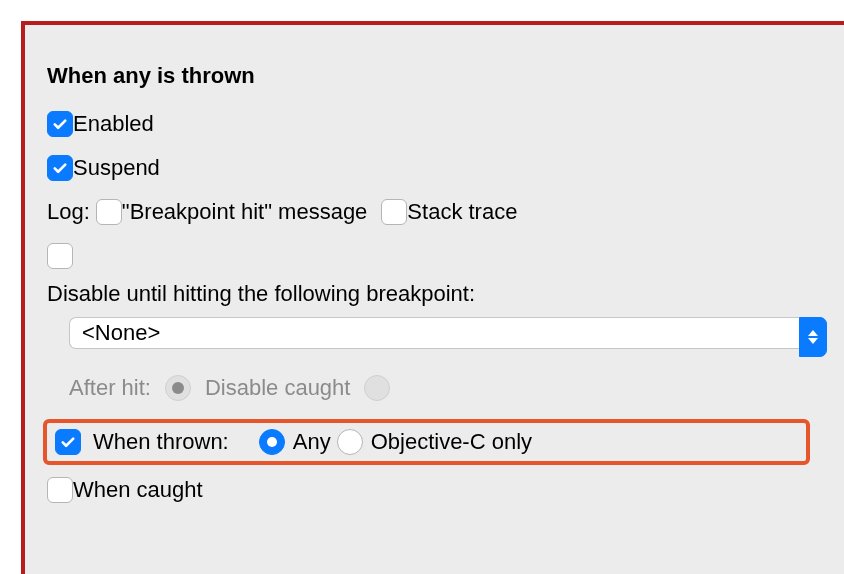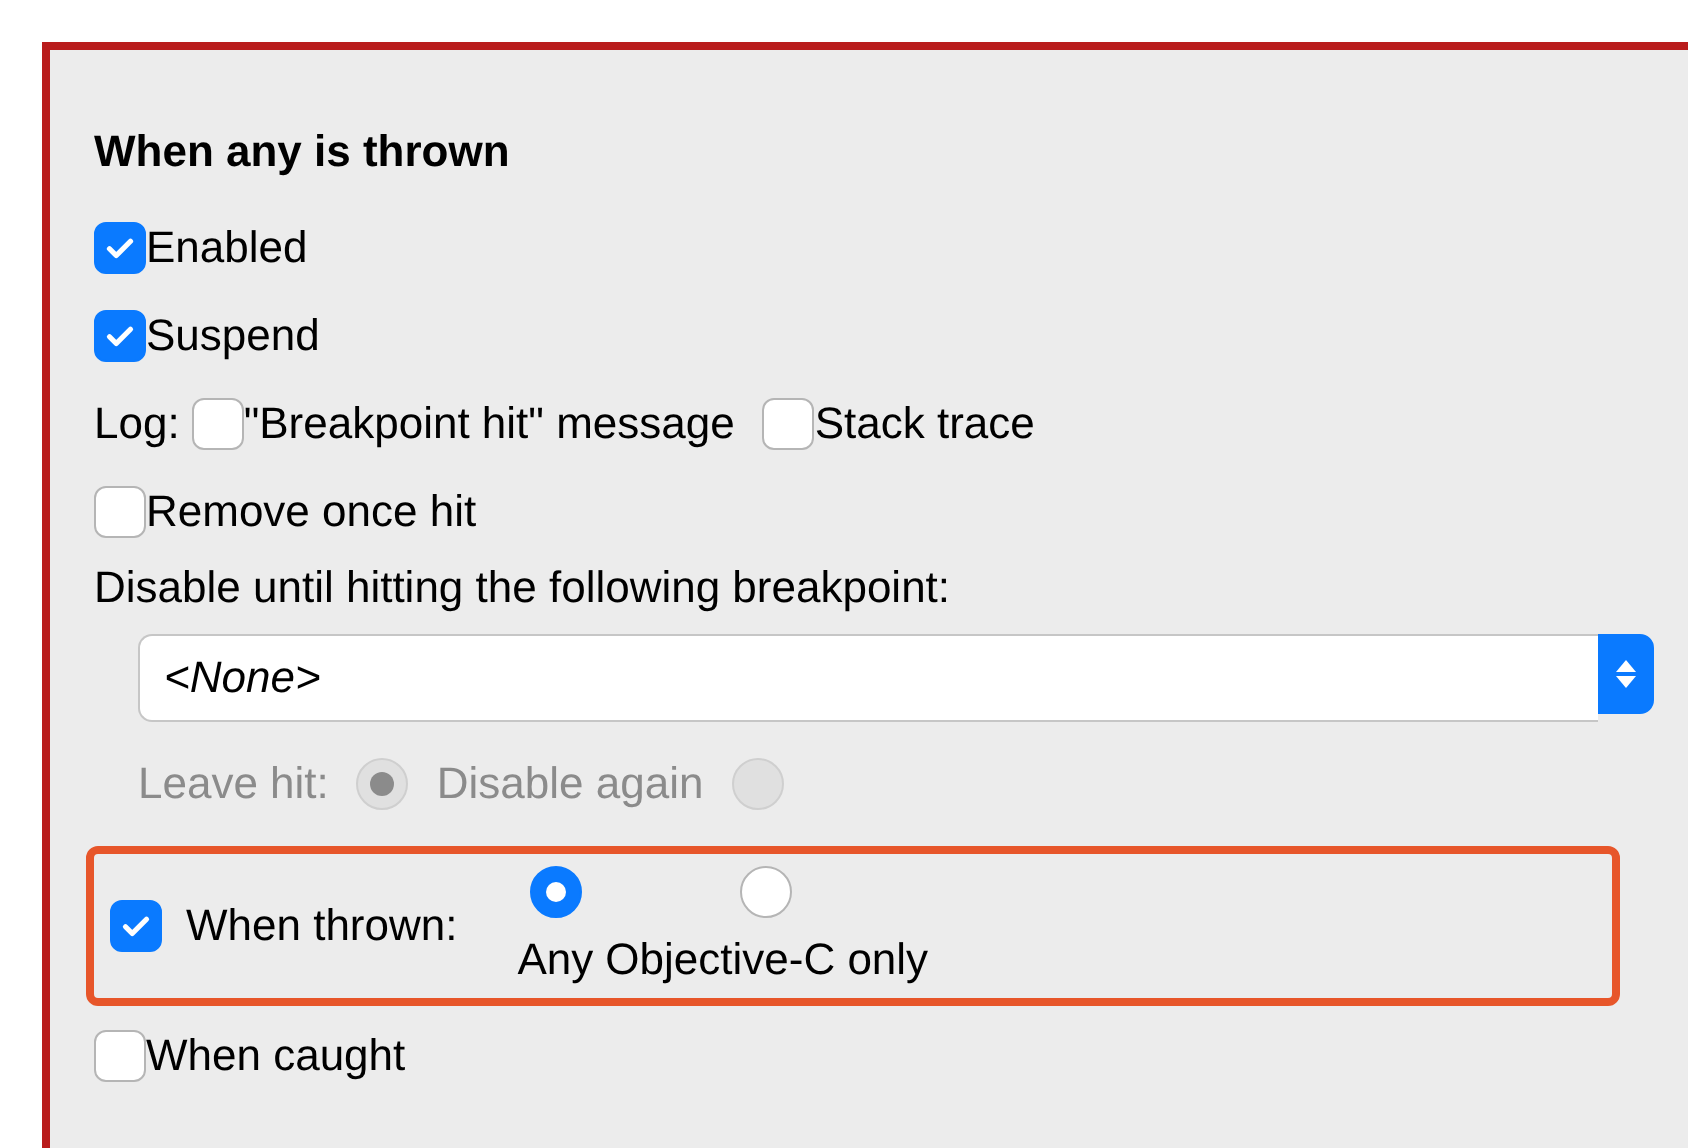--- a/index.html
+++ b/index.html
@@ -65,31 +65,30 @@
       margin-bottom: 10px;
       margin-top: 6px;
     }
     .select-wrap {
       display: flex;
       margin: 10px 0 18px 22px;
       width: 758px;
     }
     .select {
       flex: 1;
-      height: 44px;
+      height: 32px;
       background: #fff;
       border: 1px solid #c6c6c6;
       border-right: none;
       border-radius: 7px 0 0 7px;
       display: flex;
       align-items: center;
       padding: 0 12px;
       font-size: 22px;
       cursor: pointer;
-      font-style: italic;
     }
     .select-btn {
       width: 28px;
       height: 40px;
       background: #0a7aff;
       border: 1px solid #0a7aff;
       border-radius: 0 7px 7px 0;
       display: flex;
       flex-direction: column;
       align-items: center;
@@ -154,21 +153,20 @@
       align-items: center;
       gap: 12px;
       margin-left: -4px;
       margin-bottom: 12px;
       width: 767px;
     }
     .thrown-group {
       display: flex;
       align-items: center;
       gap: 8px;
-      flex-direction: column;
     }
   </style>
 </head>
 <body>
 
 <div class="panel">
 
   <div class="title">When any is thrown</div>
 
   <div class="row">
@@ -199,39 +197,38 @@
     <span class="chk">
       
     </span>
     <span class="lbl">Stack trace</span>
   </div>
 
   <div class="row tight">
     <span class="chk">
       
     </span>
-    <span class="lbl">Remove once hit</span>
   </div>
 
   <div class="plain-text">Disable until hitting the following breakpoint:</div>
 
   <div class="select-wrap">
     <div class="select">&lt;None&gt;</div>
     <div class="select-btn">
       <span class="tri up"></span>
       <span class="tri down"></span>
     </div>
   </div>
 
   <div class="after-hit">
-    <span>Leave hit:</span>
+    <span>After hit:</span>
     <span class="radio disabled checked">
         <span class="dot"></span>
       </span>
-    <span>Disable again</span>
+    <span>Disable caught</span>
     <span class="radio disabled">
         <span class="dot"></span>
       </span>
   </div>
 
   <div class="highlight-box">
     <span class="chk checked">
       <svg viewBox="0 0 24 24">
           <path fill="none" stroke="#fff" stroke-width="3.5" stroke-linecap="round" stroke-linejoin="round" d="M5 12.5l4.5 4.5L19 7.5"></path>
         </svg>

